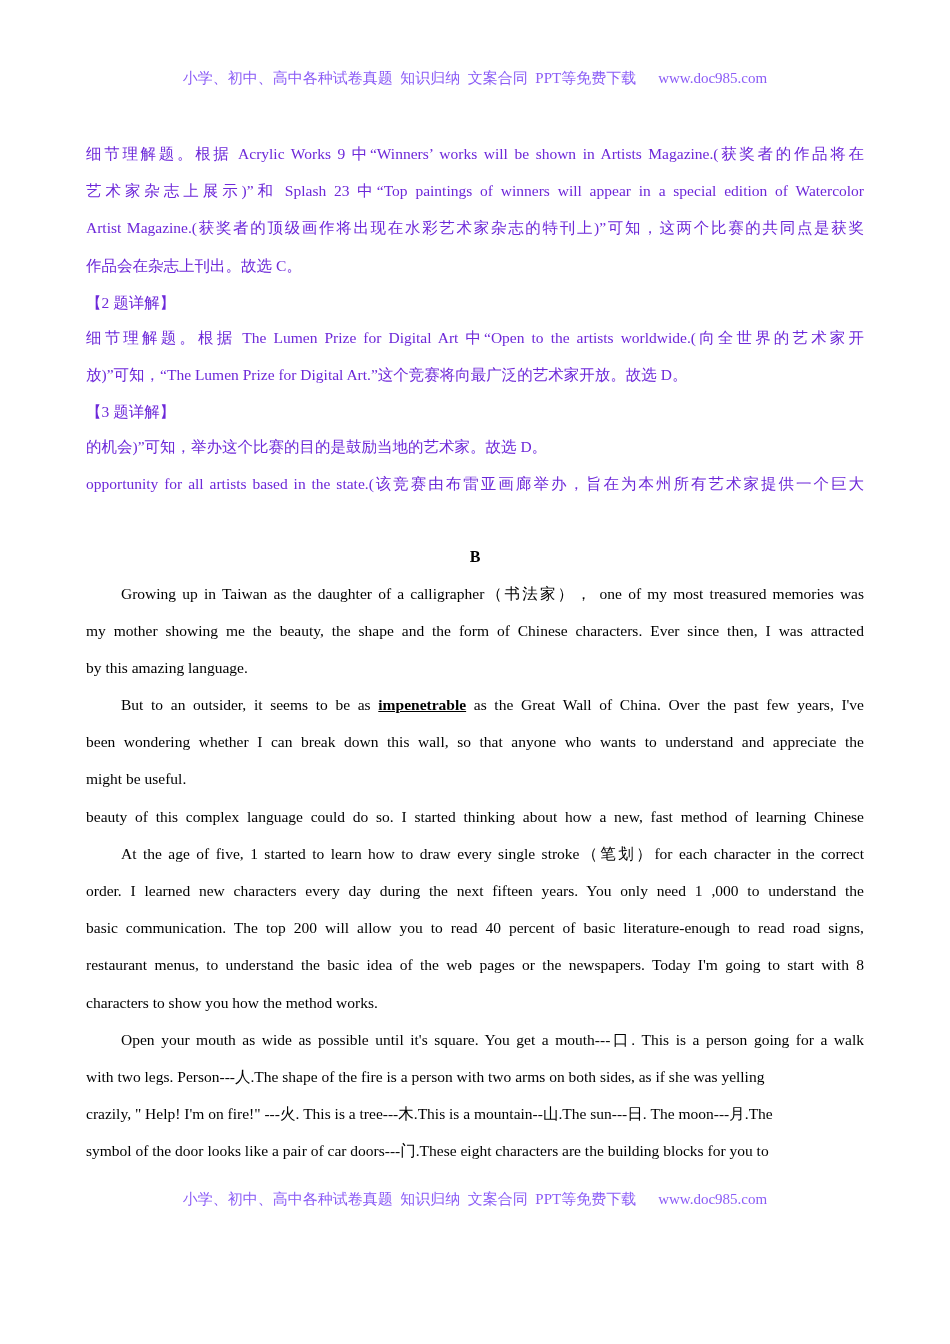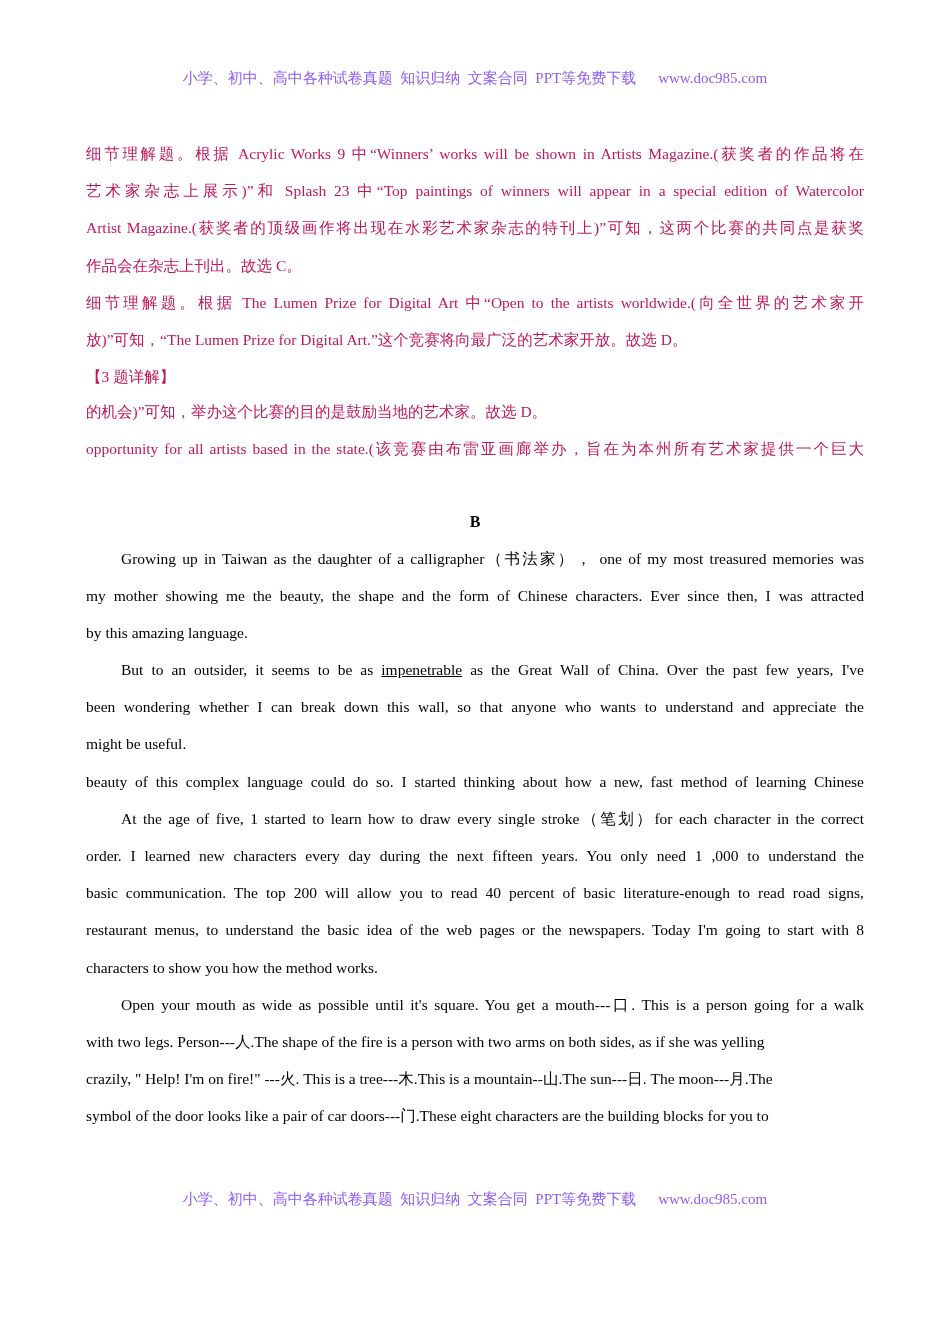--- a/index.html
+++ b/index.html
@@ -38,47 +38,48 @@
     font-size: 15.5px;
     height: 37.2px;
     line-height: 24px;
     white-space: nowrap;
     text-align: justify;
     text-align-last: justify;
   }
   .line.last {
     text-align-last: left;
   }
-  .red { color: #be185d; }
+  .red { color: #6d28d9; }
   .section-title {
     text-align: center;
     font-weight: bold;
     font-size: 16px;
     height: 37px;
     line-height: 24px;
   }
   .indent { padding-left: 35px; }
-  .u-bold { font-weight: normal; text-decoration: underline; }
+  .u-bold { font-weight: bold; text-decoration: underline; }
   .gap { height: 35px; }
 </style>
 </head>
 <body>
 
 <div class="header"><span>小学、初中、高中各种试卷真题  知识归纳  文案合同  PPT等免费下载</span><span class="url">www.doc985.com</span></div>
 
 <div class="content">
 
   <div class="red">
     <div class="line">细节理解题。根据 Acrylic Works 9 中“Winners’ works will be shown in Artists Magazine.(获奖者的作品将在</div>
     <div class="line">艺术家杂志上展示)”和 Splash 23 中“Top paintings of winners will appear in a special edition of Watercolor</div>
     <div class="line">Artist Magazine.(获奖者的顶级画作将出现在水彩艺术家杂志的特刊上)”可知，这两个比赛的共同点是获奖</div>
     <div class="line last">作品会在杂志上刊出。故选 C。</div>
   </div>
 
   <div class="red">
+    <div class="line last" style="height:35px;">【2 题详解】</div>
     <div class="line">细节理解题。根据 The Lumen Prize for Digital Art 中“Open to the artists worldwide.(向全世界的艺术家开</div>
     <div class="line last">放)”可知，“The Lumen Prize for Digital Art.”这个竞赛将向最广泛的艺术家开放。故选 D。</div>
   </div>
 
   <div class="red">
     <div class="line last" style="height:35px;">【3 题详解】</div>
     <div class="line last">的机会)”可知，举办这个比赛的目的是鼓励当地的艺术家。故选 D。</div>
     <div class="line">opportunity for all artists based in the state.(该竞赛由布雷亚画廊举办，旨在为本州所有艺术家提供一个巨大</div>
   </div>
 

